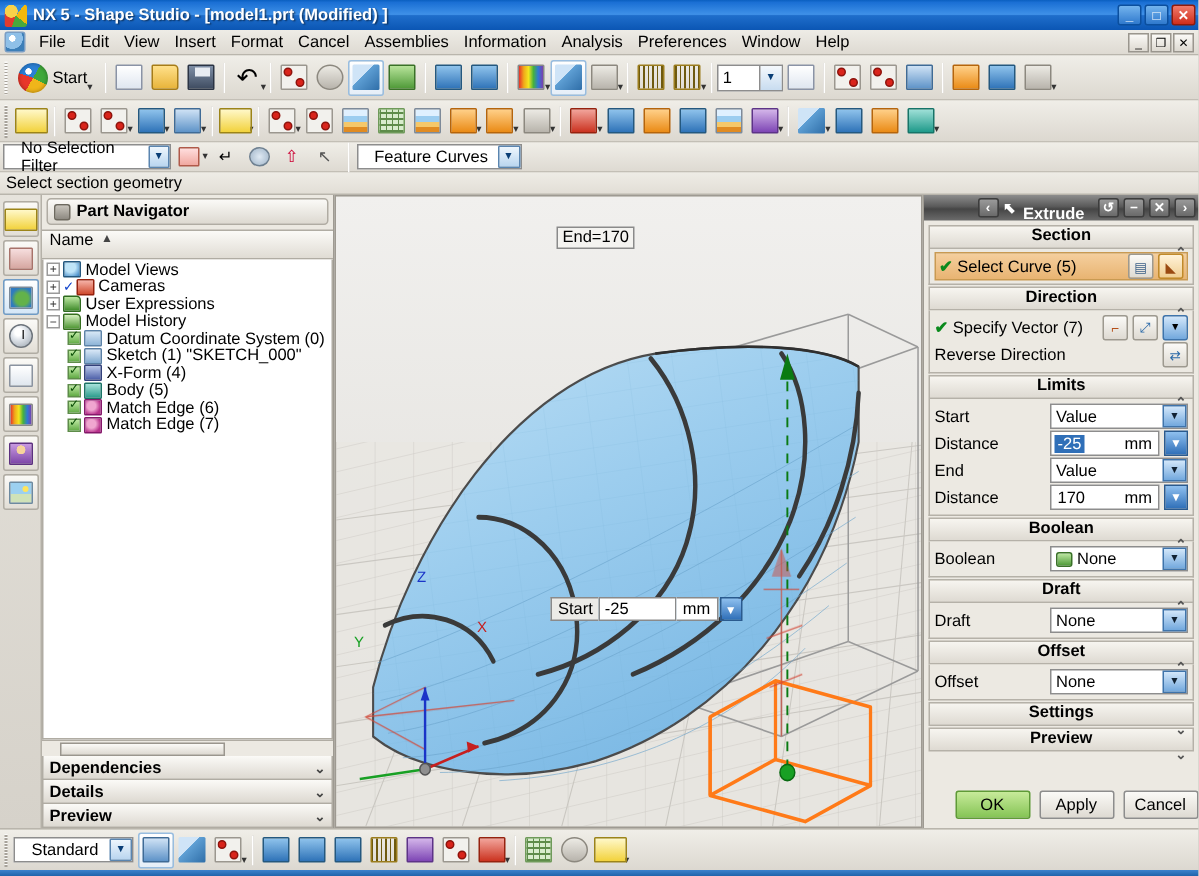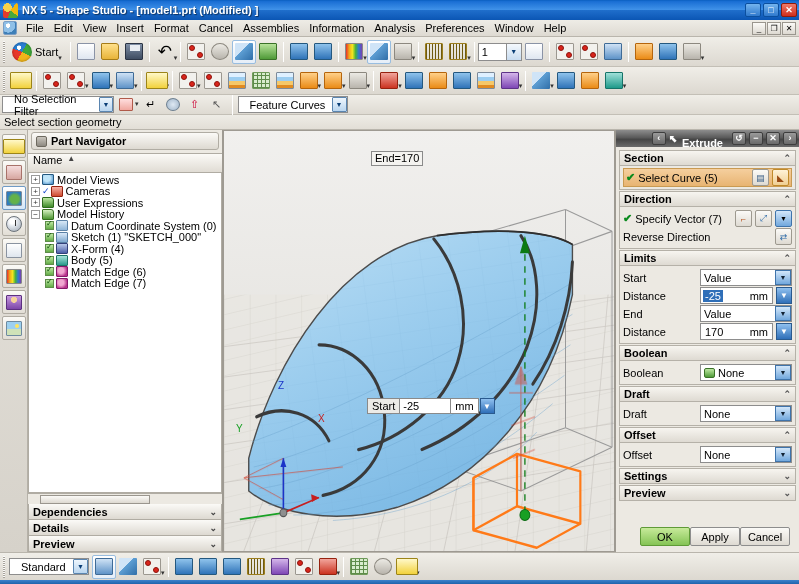--- a/index.html
+++ b/index.html
@@ -367,21 +367,21 @@
     border: 1px solid #3d3d3d; border-radius: 2px;
     display: flex; align-items: center; justify-content: center;
     color: #fff; font-size: 9px; line-height: 1;
   }
   .dlg-body { flex: 1 1 auto; overflow: hidden; padding: 2px 3px; }
   .grp-hdr {
     height: 16px; display: flex; align-items: center;
     padding: 0 4px; margin-top: 1px;
     background: linear-gradient(#f7f5f0,#dedad2);
     border: 1px solid #b5b1a8;
-    font-size: 11px; font-weight: bold;
+    font-size: 11px; font-weight: bold; flex-direction: column;
   }
   .grp-hdr .chev { margin-left: auto; font-size: 9px; color: #555; }
   .grp-body {
     border: 1px solid #b5b1a8; border-top: none;
     background: #ece9e2;
     padding: 2px 3px;
   }
   .row { display: flex; align-items: center; height: 17px; margin: 1px 0; gap: 3px; }
   .row .rlabel { font-size: 11px; width: 74px; flex: 0 0 auto; }
   .sel-curve-row {
@@ -421,21 +421,21 @@
   .dnum .val.sel { background: #2f6fb8; color: #fff; }
   .dnum .unit { margin-left: auto; padding-right: 4px; color: #000; }
   .dspin {
     width: 16px; height: 17px; flex: 0 0 auto;
     background: linear-gradient(#8fc0ef,#2f6fb8);
     border: 1px solid #2a5a8e;
     display: flex; align-items: center; justify-content: center;
     color: #fff; font-size: 8px;
   }
   .dlg-footer {
-    display: flex; 
+    display: flex; justify-content: center; gap: 6px;
     padding: 6px 4px 6px 4px;
     flex: 0 0 auto;
     margin-left: 20px;
   }
   .dbtn {
     min-width: 50px; height: 19px;
     font-size: 11px;
     border: 1px solid #8d8d8d; border-radius: 2px;
     background: linear-gradient(#fbfaf7,#dedad2);
     display: flex; align-items: center; justify-content: center;

